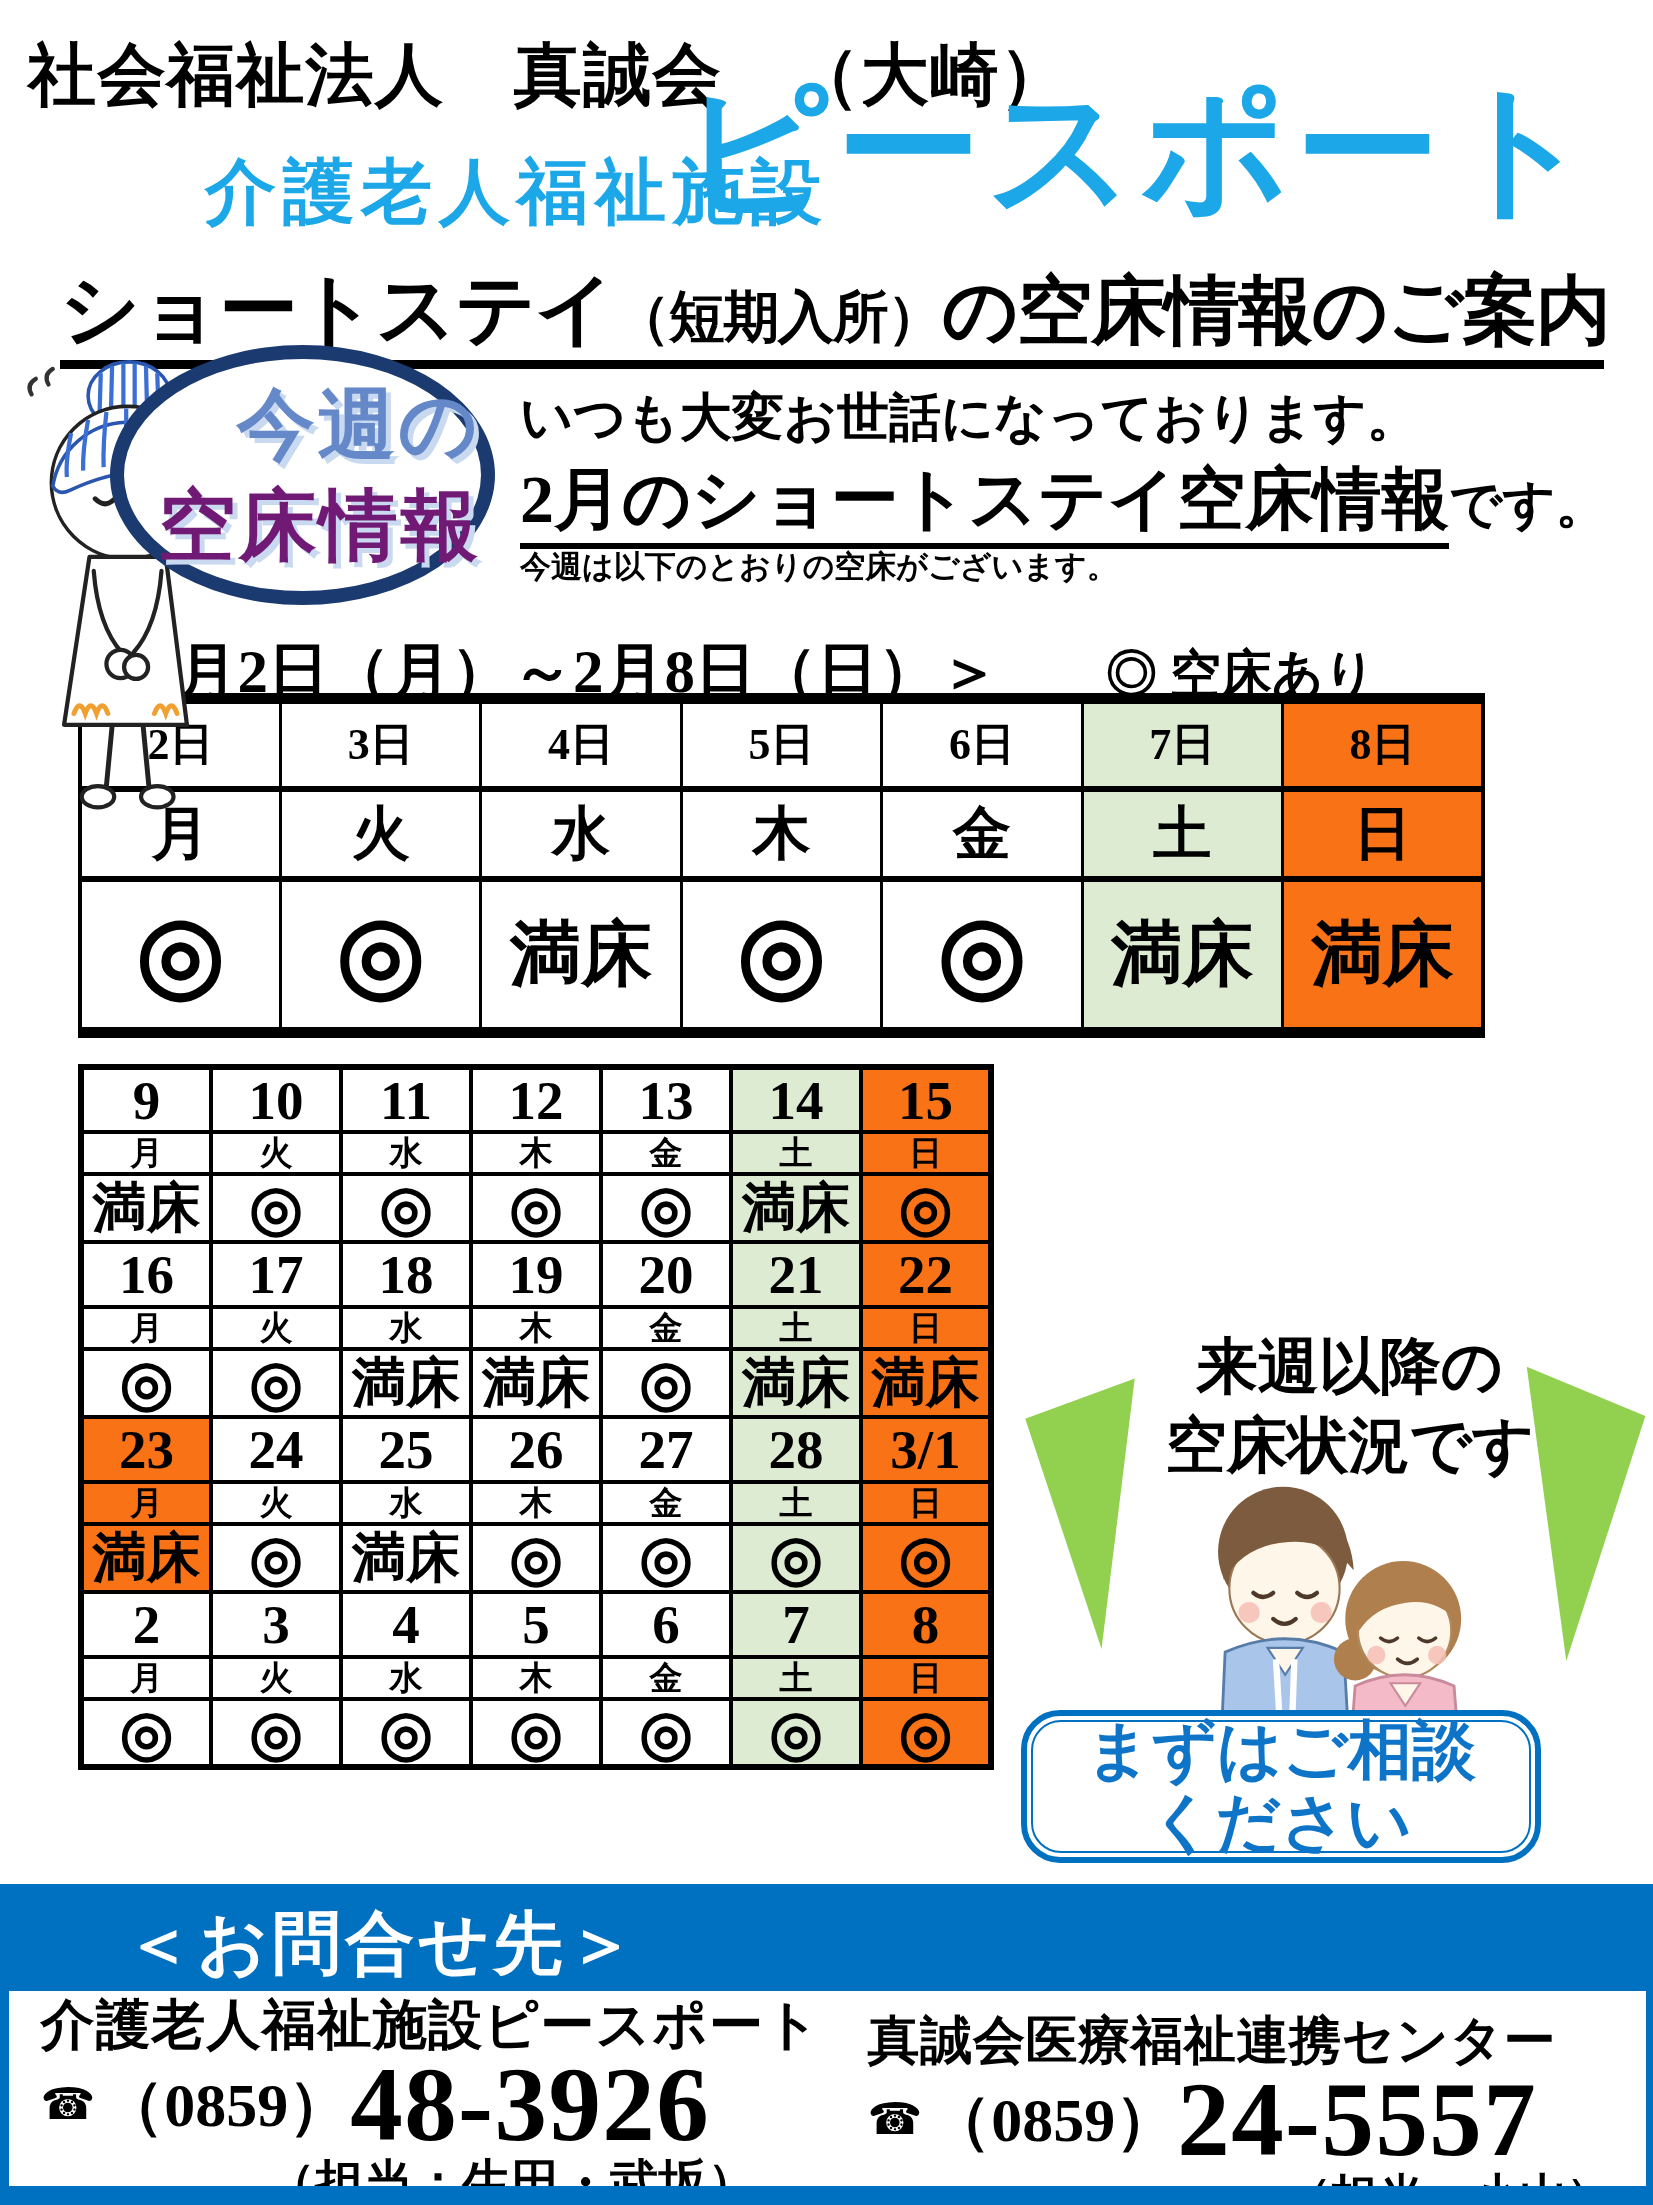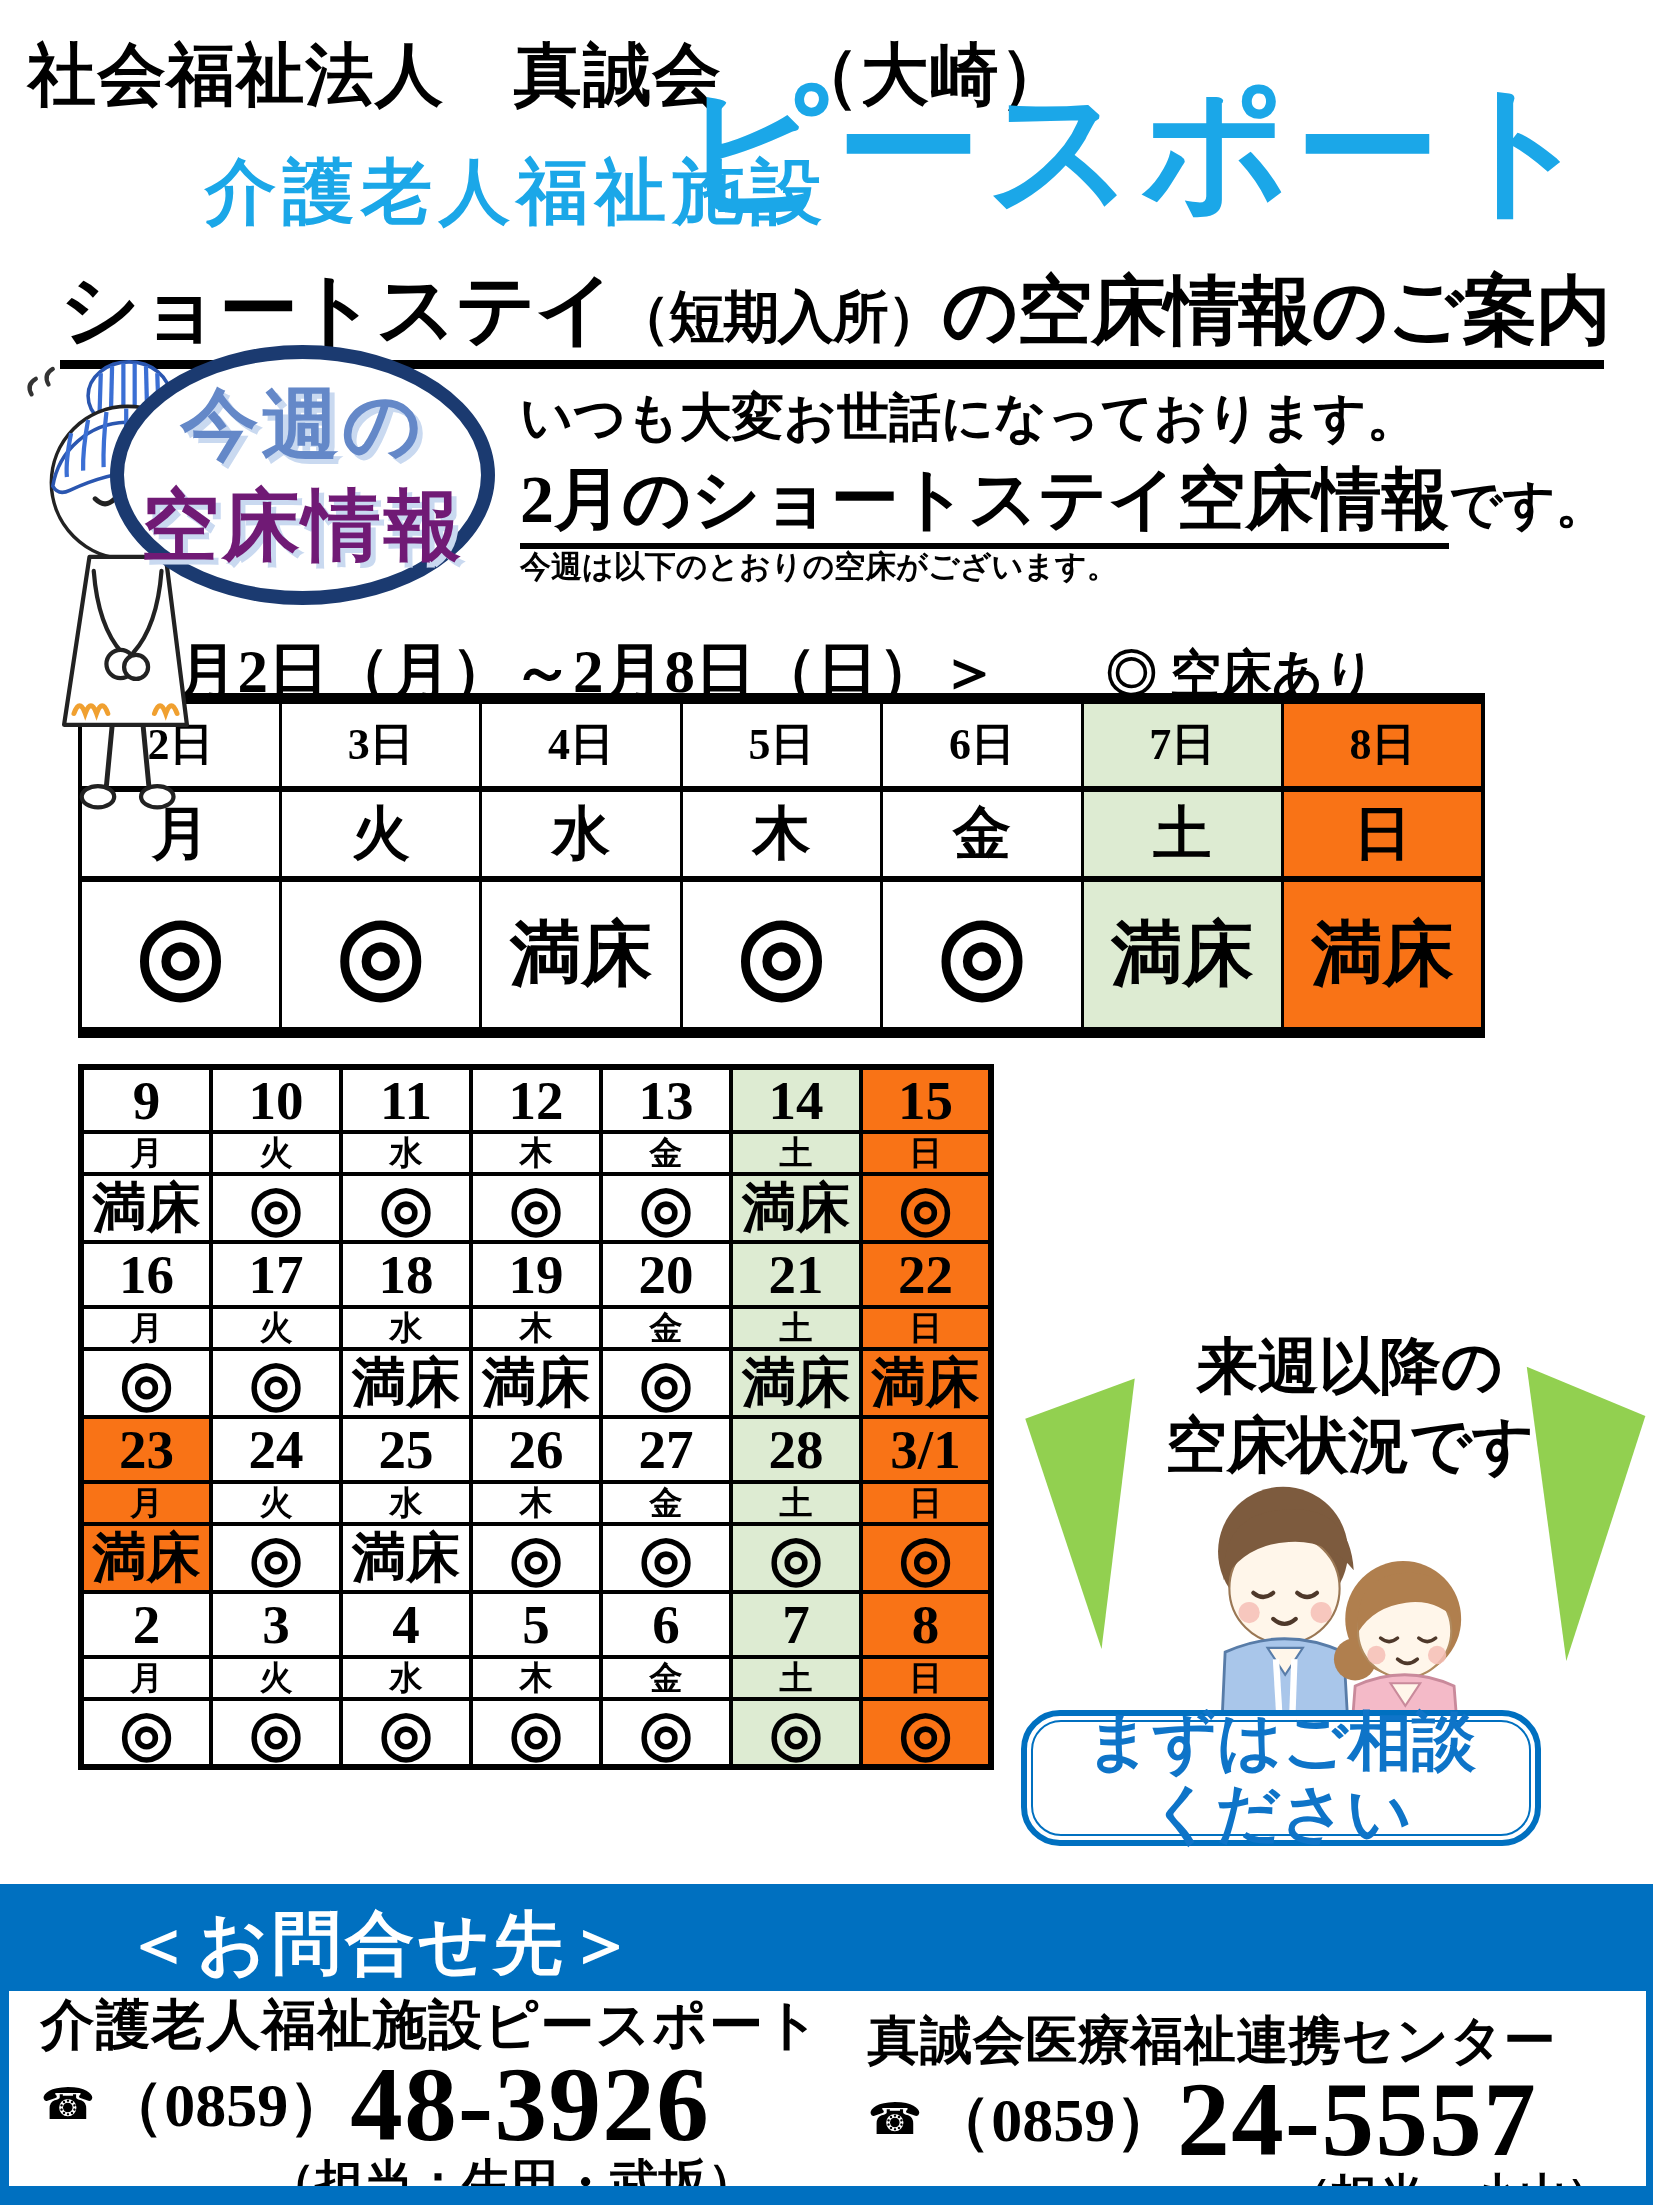--- a/index.html
+++ b/index.html
@@ -22,21 +22,21 @@
     font-weight:bold;white-space:nowrap;letter-spacing:-1.4px;line-height:1;
   }
   .main-title .t1{font-size:79px;}
   .main-title .t2{font-size:56px;}
   .main-title .t3{font-size:75px;}
 
   
   .badge{
     position:absolute;left:110px;top:345px;width:385px;height:260px;
     border:14px solid #1B3A70;border-radius:50%;background:#fff;
-    display:flex;flex-direction:column;align-items:center;justify-content:center;z-index:3;
+    display:flex;flex-direction:column;align-items:flex-end;justify-content:center;z-index:3;
   }
   .badge .bl{font-size:78px;font-weight:bold;line-height:1.3;letter-spacing:2.8px;}
   .person-illu{position:absolute;left:15.5px;top:352px;width:219px;height:466px;z-index:1;}
 
   
   .intro{position:absolute;left:520px;top:392px;width:1103px;line-height:1;}
   .intro .l1{font-size:52px;font-weight:bold;margin-bottom:21px;white-space:nowrap;}
   .intro .l2{margin-bottom:18.4px;white-space:nowrap;}
   .intro .l2 .em{font-size:68px;font-weight:bold;border-bottom:6.4px solid #000;padding-bottom:5.7px;}
   .intro .l2 .tail{font-size:52px;font-weight:bold;}
@@ -73,21 +73,21 @@
   .month-table tr.mst td.maru{font-size:62px;}
 
   
   .callout{position:absolute;left:1124px;top:1327px;width:452px;text-align:center;
            font-size:61px;font-weight:bold;line-height:1.3;z-index:2;white-space:nowrap;}
   .tri{position:absolute;z-index:1;}
   .staff-illu{position:absolute;left:1170px;top:1474px;width:318px;height:304px;z-index:2;}
 
   
   .consult{
-    position:absolute;left:1021px;top:1710px;width:520px;height:136px;
+    position:absolute;left:1021px;top:1710px;width:520px;height:153px;
     background:#fff;border-radius:13px;z-index:5;
   }
   .consult .outer{position:absolute;inset:0;border:6.4px solid;border-radius:39px;}
   .consult .inner{
     position:absolute;inset:10px;border:2.8px solid;border-radius:30px;
     display:flex;flex-direction:column;align-items:center;justify-content:center;
     font-size:64px;font-weight:bold;line-height:1.12;
   }
 
   

